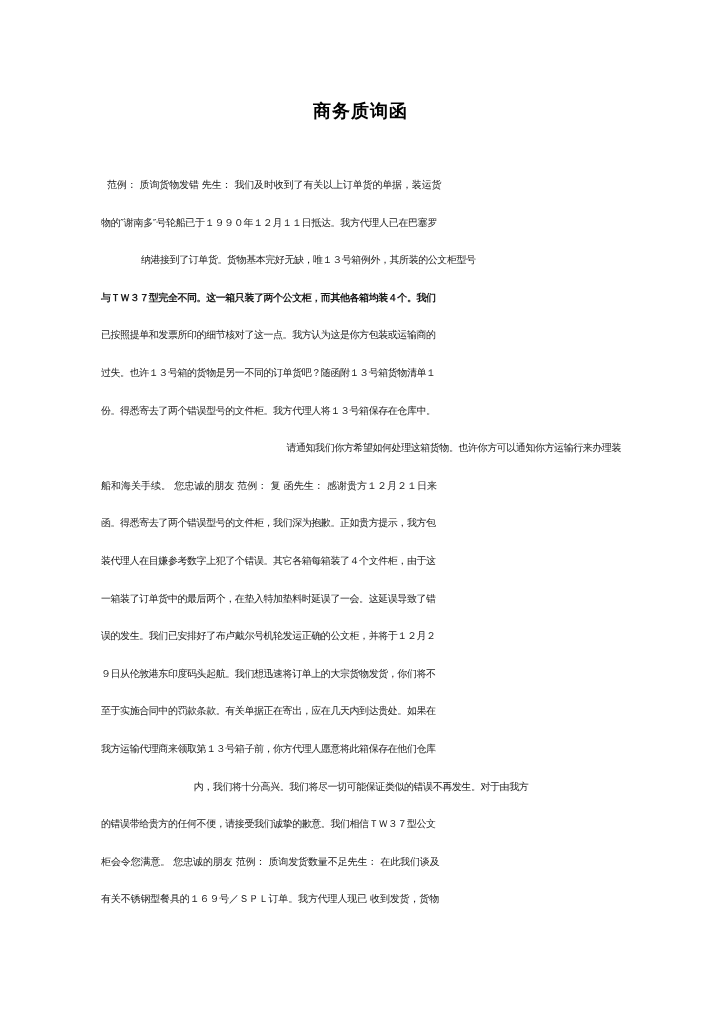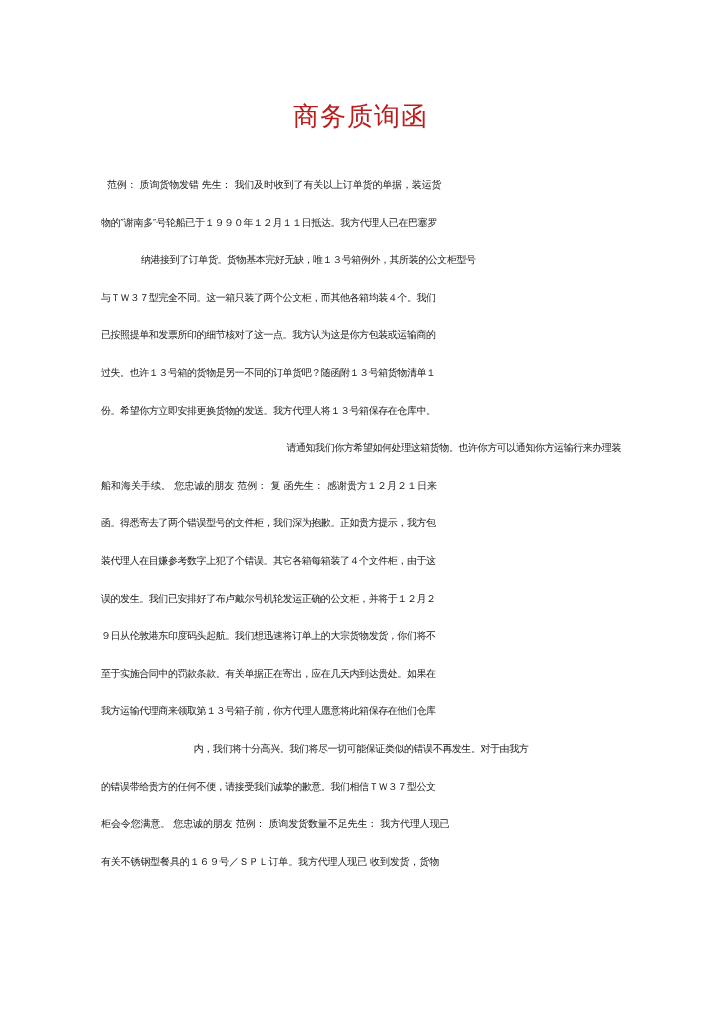--- a/index.html
+++ b/index.html
@@ -23,25 +23,25 @@
   }
 
   
   .doc-title {
     position: absolute;
     top: 84px;
     left: 0;
     width: 721px;
     text-align: center;
     font-family: "DejaVu Serif", "Liberation Serif", serif;
-    font-weight: 400;
-    font-size: 26px;
+    font-weight: 700;
+    font-size: 18px;
     line-height: 30px;
     letter-spacing: 1px;
-    color: #b91c1c;
+    color: #000000;
     white-space: nowrap;
   }
 
   
   .doc-body {
     position: absolute;
     top: 166px;
     left: 101px;
     width: 520px;
   }
@@ -67,31 +67,32 @@
 <body>
 
 <div id="page">
 
   <h1 class="doc-title">商务质询函</h1>
 
   <div class="doc-body">
     <div class="doc-line indent" style="letter-spacing: -0.143px;">范例： 质询货物发错 先生： 我们及时收到了有关以上订单货的单据，装运货</div>
     <div class="doc-line" style="letter-spacing: -0.314px;">物的″谢南多″号轮船已于１９９０年１２月１１日抵达。我方代理人已在巴塞罗</div>
     <div class="doc-line" style="letter-spacing: -0.441px; margin-left: 40px;">纳港接到了订单货。货物基本完好无缺，唯１３号箱例外，其所装的公文柜型号</div>
-    <div class="doc-line" style="letter-spacing: -0.441px;">与ＴＷ３７型完全不同。这一箱只装了两个公文柜，而其他各箱均装４个。我们</div>
+    <div class="doc-line" style="letter-spacing: -0.441px; font-weight: bold;">与ＴＷ３７型完全不同。这一箱只装了两个公文柜，而其他各箱均装４个。我们</div>
     <div class="doc-line" style="letter-spacing: -0.441px;">已按照提单和发票所印的细节核对了这一点。我方认为这是你方包装或运输商的</div>
     <div class="doc-line" style="letter-spacing: -0.441px;">过失。也许１３号箱的货物是另一不同的订单货吧？随函附１３号箱货物清单１</div>
-    <div class="doc-line" style="letter-spacing: -0.441px;">份。希望你方立即安排更换货物的发送。我方代理人将１３号箱保存在仓库中。</div>
+    <div class="doc-line" style="letter-spacing: -0.441px;">份。得悉寄去了两个错误型号的文件柜。我方代理人将１３号箱保存在仓库中。</div>
     <div class="doc-line" style="letter-spacing: -0.441px; text-align: right;">请通知我们你方希望如何处理这箱货物。也许你方可以通知你方运输行来办理装</div>
     <div class="doc-line" style="letter-spacing: 0px;">船和海关手续。 您忠诚的朋友 范例： 复 函先生： 感谢贵方１２月２１日来</div>
     <div class="doc-line" style="letter-spacing: -0.441px;">函。得悉寄去了两个错误型号的文件柜，我们深为抱歉。正如贵方提示，我方包</div>
     <div class="doc-line" style="letter-spacing: -0.441px;">装代理人在目嫌参考数字上犯了个错误。其它各箱每箱装了４个文件柜，由于这</div>
+    <div class="doc-line" style="letter-spacing: -0.441px;">一箱装了订单货中的最后两个，在垫入特加垫料时延误了一会。这延误导致了错</div>
     <div class="doc-line" style="letter-spacing: -0.441px;">误的发生。我们已安排好了布卢戴尔号机轮发运正确的公文柜，并将于１２月２</div>
     <div class="doc-line" style="letter-spacing: -0.441px;">９日从伦敦港东印度码头起航。我们想迅速将订单上的大宗货物发货，你们将不</div>
     <div class="doc-line" style="letter-spacing: -0.441px;">至于实施合同中的罚款条款。有关单据正在寄出，应在几天内到达贵处。如果在</div>
     <div class="doc-line" style="letter-spacing: -0.441px;">我方运输代理商来领取第１３号箱子前，你方代理人愿意将此箱保存在他们仓库</div>
     <div class="doc-line" style="letter-spacing: -0.441px; text-align: center;">内，我们将十分高兴。我们将尽一切可能保证类似的错误不再发生。对于由我方</div>
     <div class="doc-line" style="letter-spacing: -0.441px;">的错误带给贵方的任何不便，请接受我们诚挚的歉意。我们相信ＴＷ３７型公文</div>
-    <div class="doc-line" style="letter-spacing: -0.111px;">柜会令您满意。 您忠诚的朋友 范例： 质询发货数量不足先生： 我方代理人现已</div>
+    <div class="doc-line" style="letter-spacing: -0.111px;">柜会令您满意。 您忠诚的朋友 范例： 质询发货数量不足先生： 在此我们谈及</div>
     <div class="doc-line" style="letter-spacing: -0.147px;">有关不锈钢型餐具的１６９号／ＳＰＬ订单。我方代理人现已 收到发货，货物</div>
   </div>
 
 </div>
 
 </body></html>

